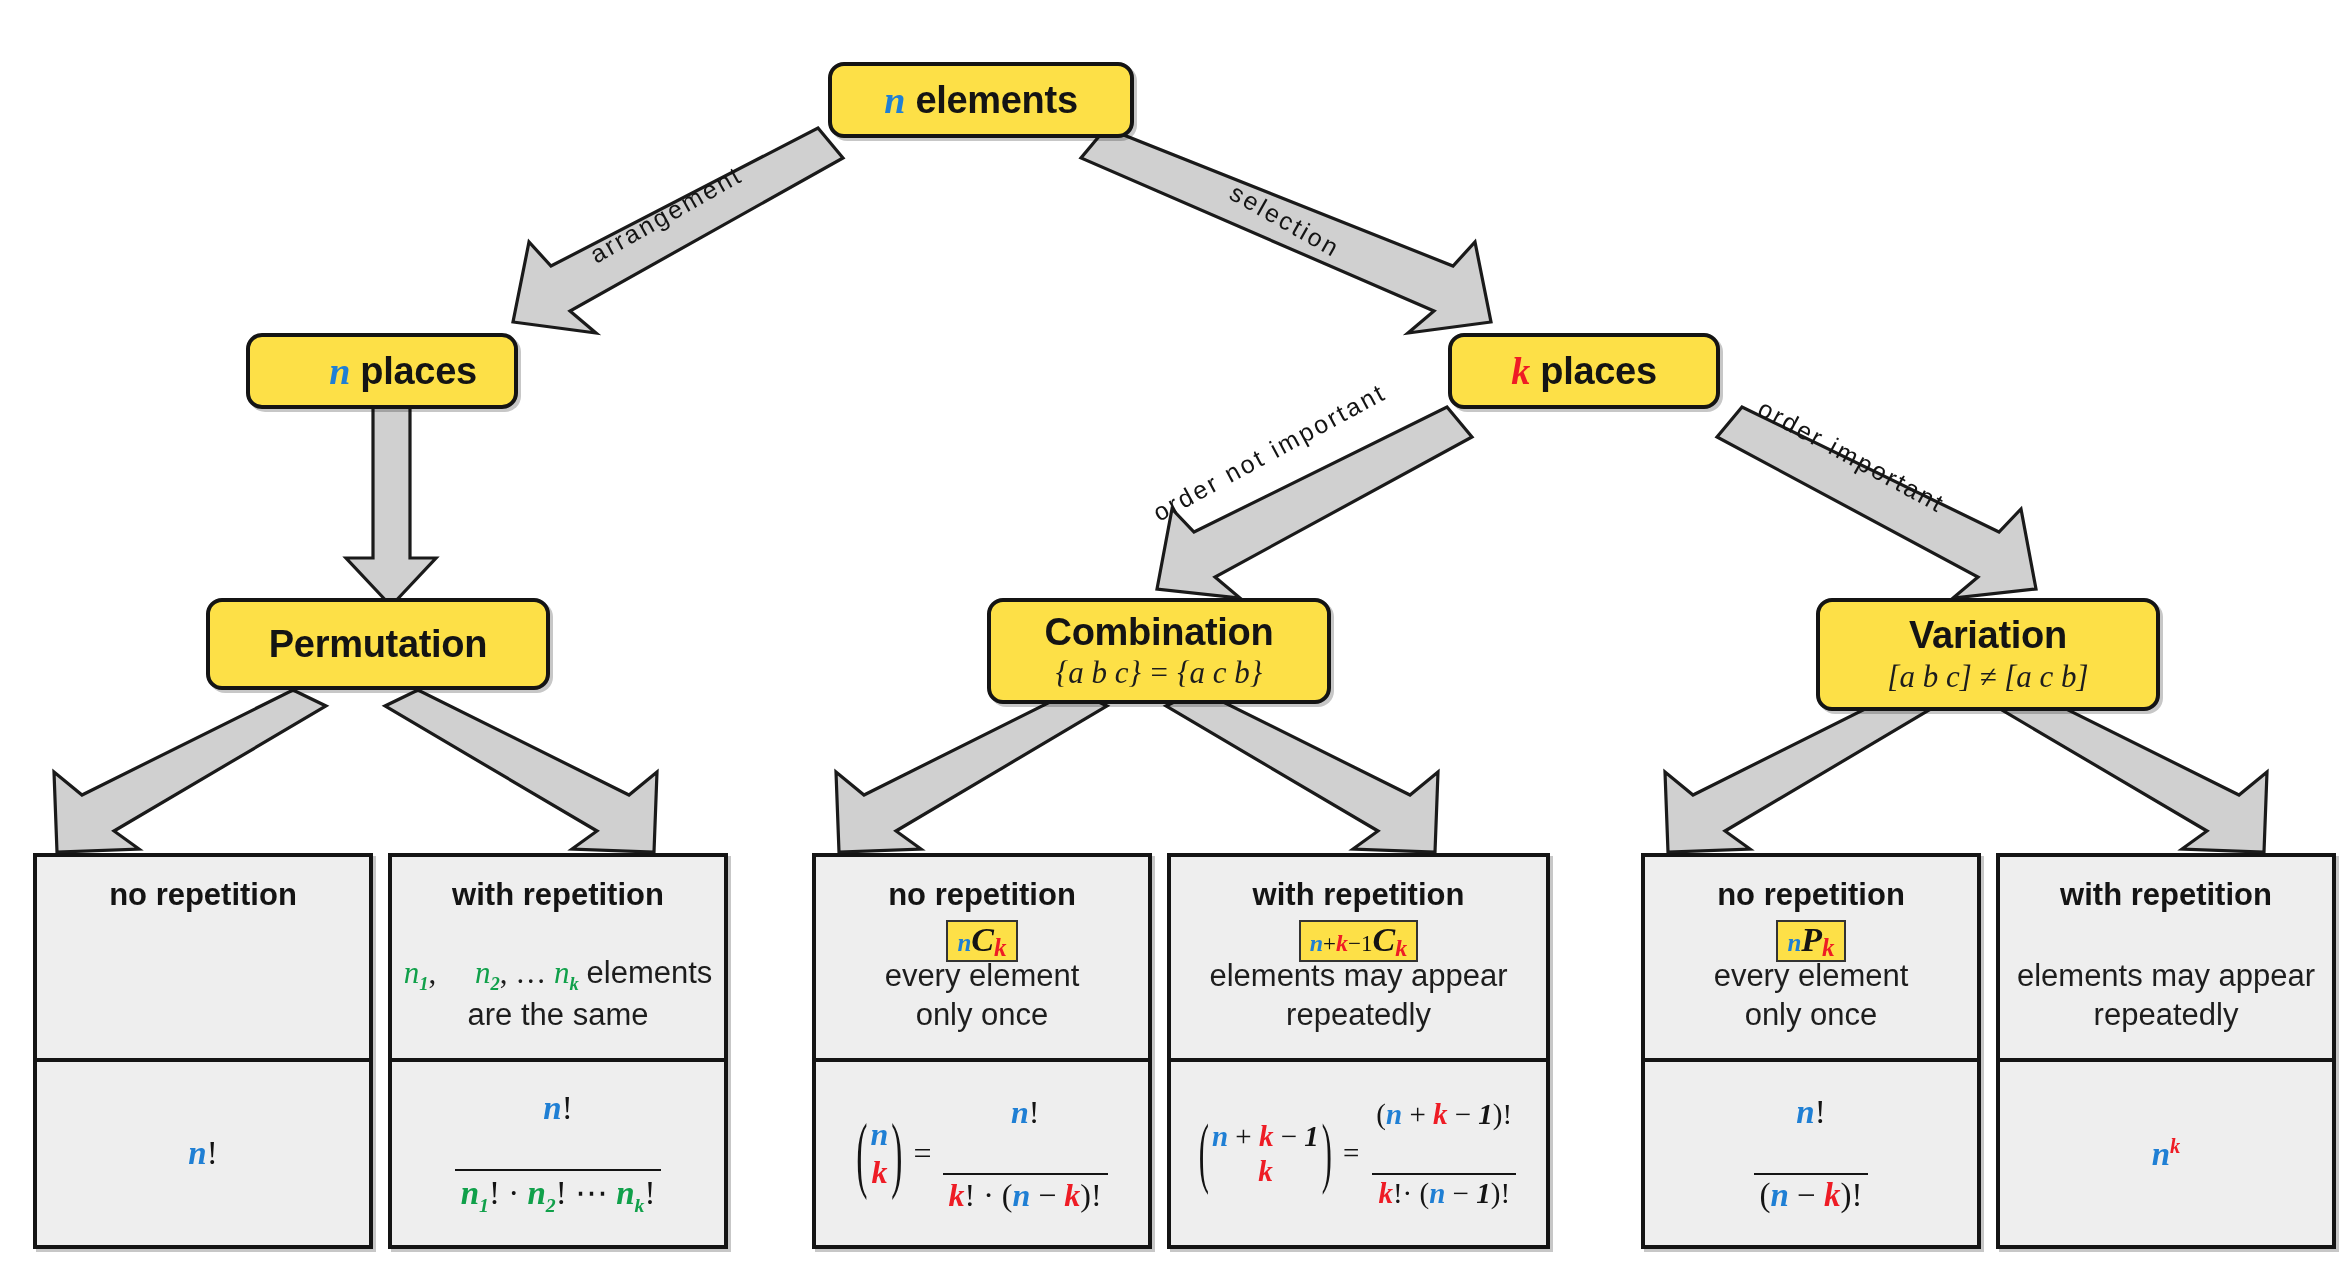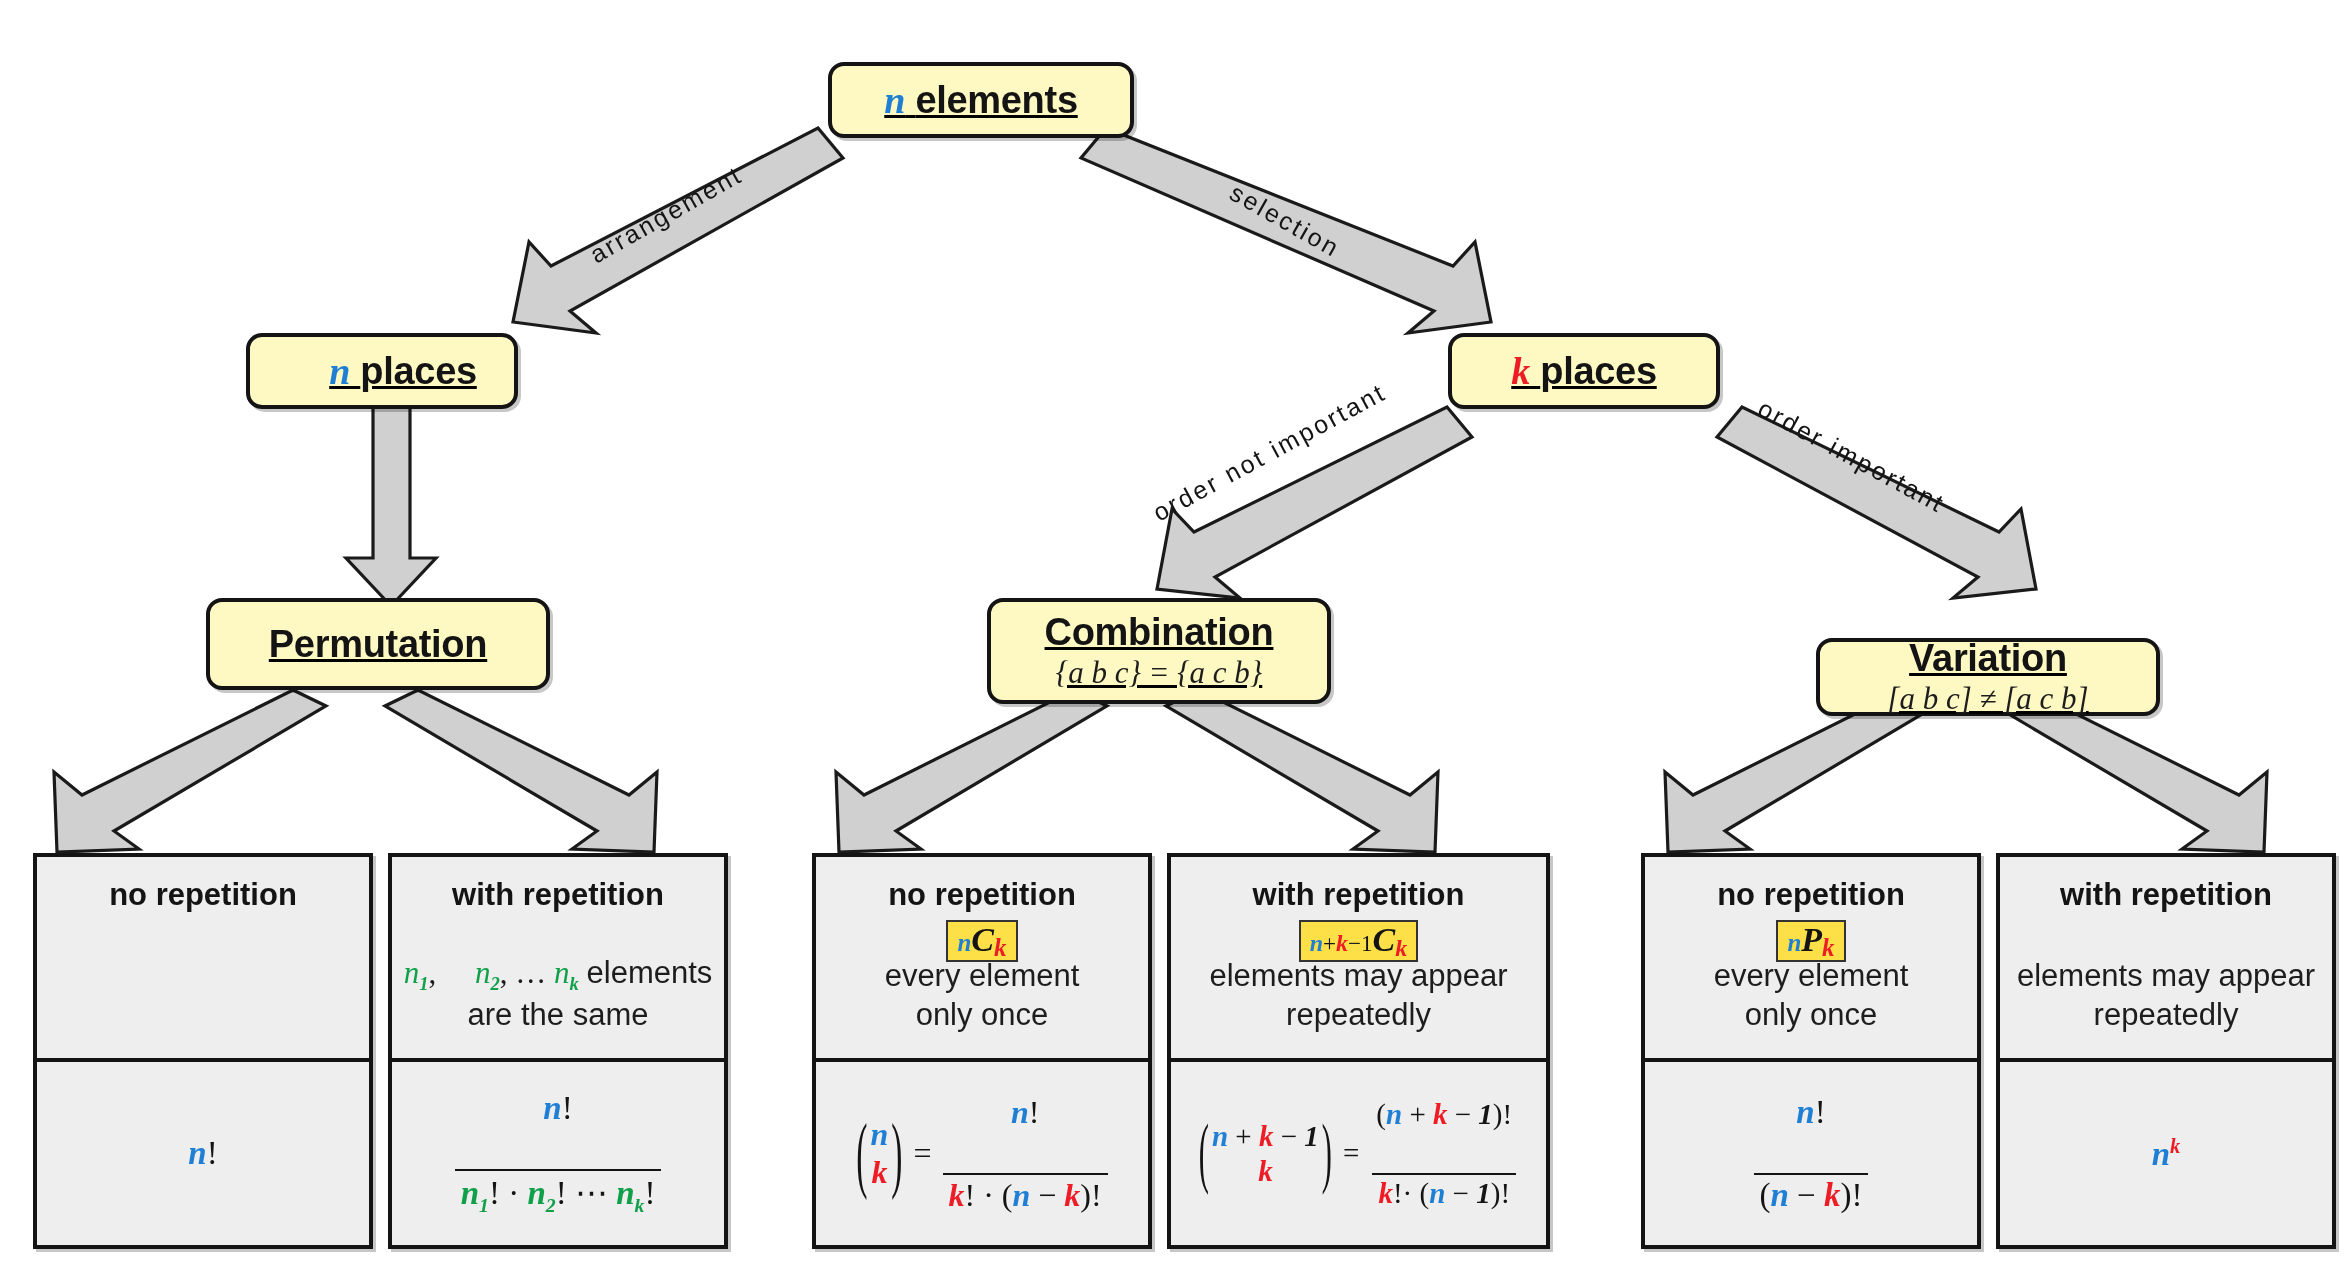--- a/index.html
+++ b/index.html
@@ -13,30 +13,29 @@
 
   svg.edges {
     position: absolute; left: 0; top: 0;
     width: 2349px; height: 1281px;
     pointer-events: none;
   }
 
   
   .node {
     position: absolute;
-    background: #fef9c3;
+    background: #fde047;
     border: 4px solid #141414;
     border-radius: 16px;
     display: flex;
     flex-direction: column;
     align-items: center;
     justify-content: center;
     text-align: center;
     box-shadow: 3px 3px 0 rgba(0,0,0,0.22);
-    text-decoration: underline;
   }
   .node .title {
     font-weight: bold;
     font-size: 38px;
     color: #141414;
     letter-spacing: -0.3px;
     line-height: 1.12;
     white-space: nowrap;
   }
   .node .subtitle {
@@ -198,21 +197,21 @@
 
   <div class="node" style="left:206px; top:598px; width:344px; height:92px;">
     <div class="title">Permutation</div>
   </div>
 
   <div class="node" style="left:987px; top:598px; width:344px; height:106px;">
     <div class="title">Combination</div>
     <div class="subtitle">{a b c} = {a c b}</div>
   </div>
 
-  <div class="node" style="left:1816px; top:598px; width:344px; height:78px;margin-top:40px;">
+  <div class="node" style="left:1816px; top:598px; width:344px; height:113px;">
     <div class="title">Variation</div>
     <div class="subtitle">[a b c] ≠ [a c b]</div>
   </div>
 
   <div class="card" style="left:33px; top:853px; width:340px; height:396px;">
     <div class="top">
       <div class="head">no repetition</div>
     </div>
     <div class="formula">
       <span class="mi blue">n</span>

